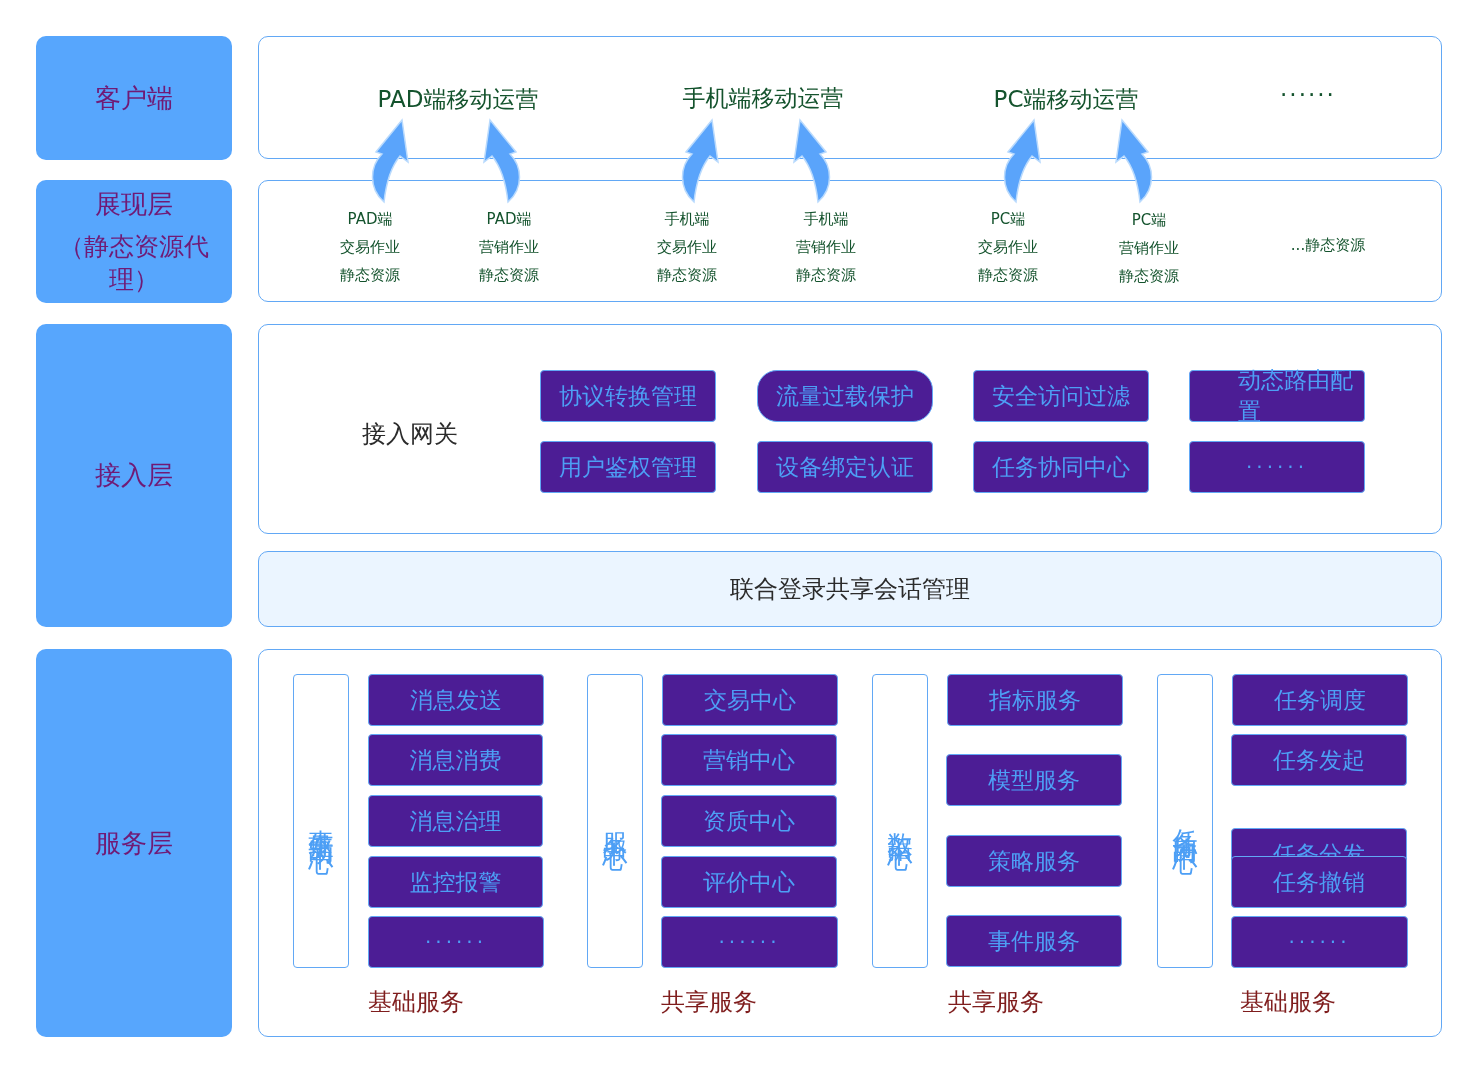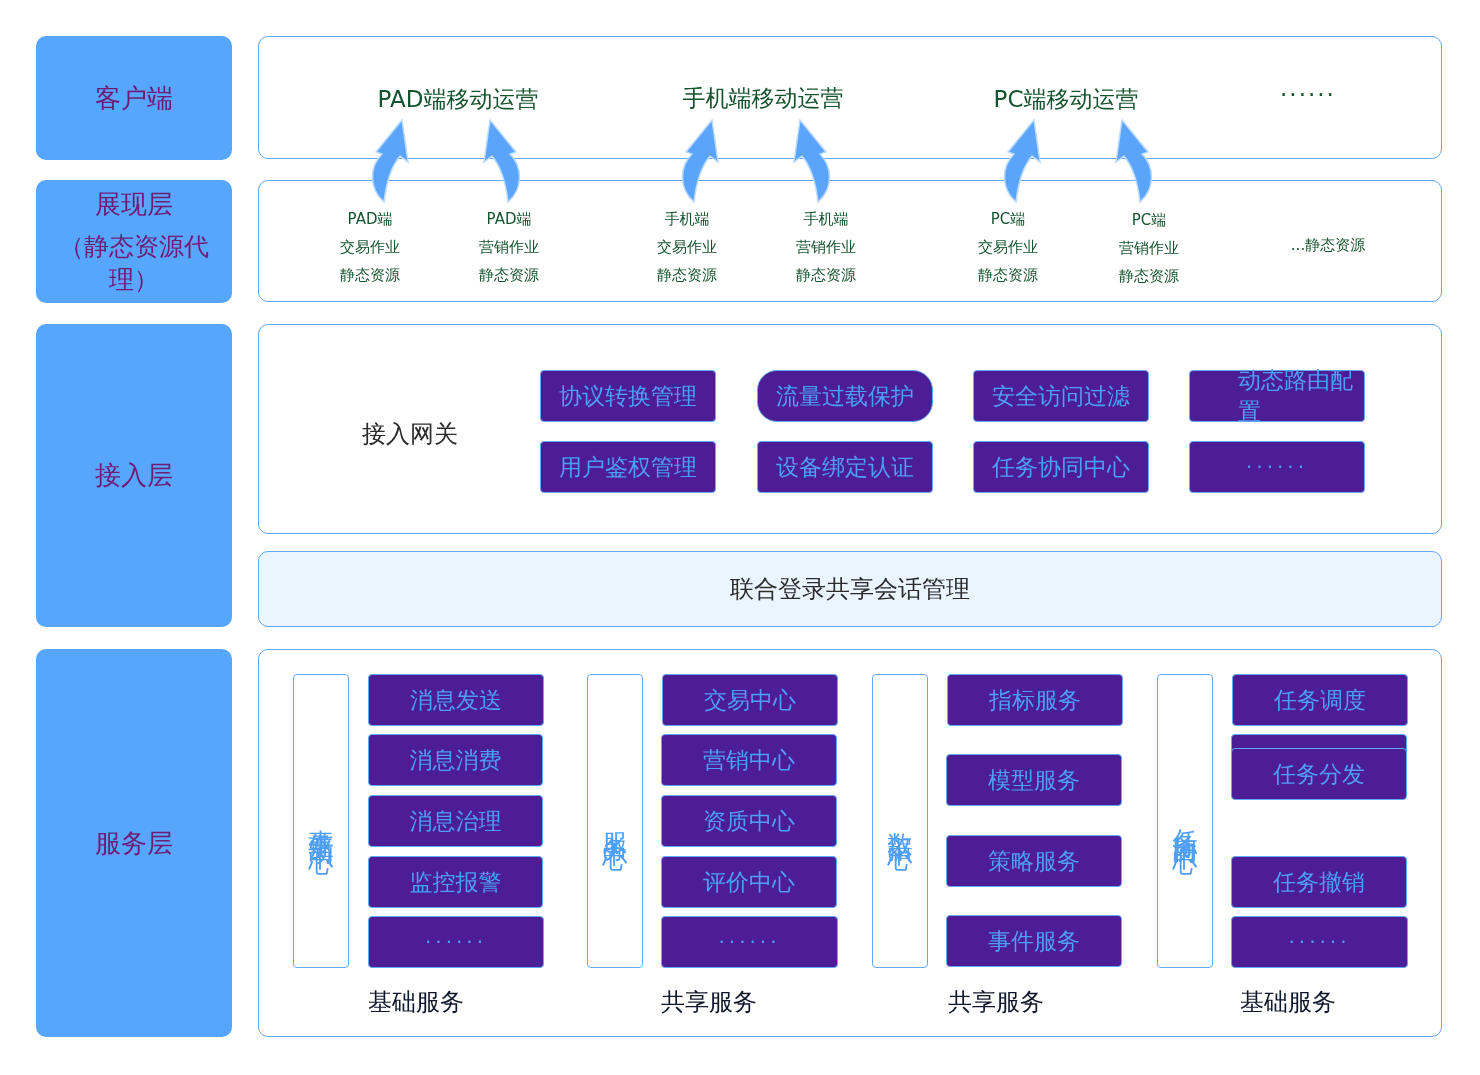--- a/index.html
+++ b/index.html
@@ -14,21 +14,21 @@
   .panel.tint { background:#ebf5ff; }
   .dark-text { color:#14532d; position:absolute; text-align:center; white-space:nowrap; }
   .client-title { font-size:23px; }
   .pres-item { font-size:15px; line-height:28px; }
   .chip { border:1.5px solid #62a8f5; border-radius:4px; background:#4c1d95; color:#4d9ff5;
           display:flex; align-items:center; justify-content:center; font-size:23px; }
   .chip.dots { letter-spacing:4px; font-size:20px; }
   .vcol { border:1.5px solid #62a8f5; border-radius:4px; background:#ffffff; color:#4d9ff5;
           display:flex; align-items:center; justify-content:center; font-size:25px; }
   .vcol span { writing-mode:vertical-rl; text-orientation:upright; letter-spacing:4px; }
-  .caption { font-size:24px; color:#0f172a; position:absolute; white-space:nowrap; }
+  .caption { font-size:24px; color:#7f1d1d; position:absolute; white-space:nowrap; }
   svg.arrow { position:absolute; overflow:visible; }
 </style>
 </head>
 <body>
 
 <div class="abs layer-label" style="left:36px;top:36px;width:196px;height:124px;">
   <span>客户端</span>
 </div>
 <div class="abs layer-label" style="left:36px;top:180px;width:196px;height:123px;">
   <span>展现层</span>
@@ -145,16 +145,16 @@
 <div class="abs chip" style="left:946px;top:754px;width:176px;height:52px;">模型服务</div>
 <div class="abs chip" style="left:946px;top:835px;width:176px;height:52px;">策略服务</div>
 <div class="abs chip" style="left:946px;top:915px;width:176px;height:52px;">事件服务</div>
 <div class="caption" style="left:948px;top:986px;">共享服务</div>
 
 <div class="abs vcol" style="left:1157px;top:674px;width:56px;height:294px;">
   <span>任务协同中心</span>
 </div>
 <div class="abs chip" style="left:1232px;top:674px;width:176px;height:52px;">任务调度</div>
 <div class="abs chip" style="left:1231px;top:734px;width:176px;height:52px;">任务发起</div>
-<div class="abs chip" style="left:1231px;top:748px;width:176px;height:52px;">任务分发</div>
+<div class="abs chip" style="left:1231px;top:828px;width:176px;height:52px;">任务分发</div>
 <div class="abs chip" style="left:1231px;top:856px;width:176px;height:52px;">任务撤销</div>
 <div class="abs chip dots" style="left:1231px;top:916px;width:177px;height:52px;">······</div>
 <div class="caption" style="left:1240px;top:986px;">基础服务</div>
 
 </body></html>

